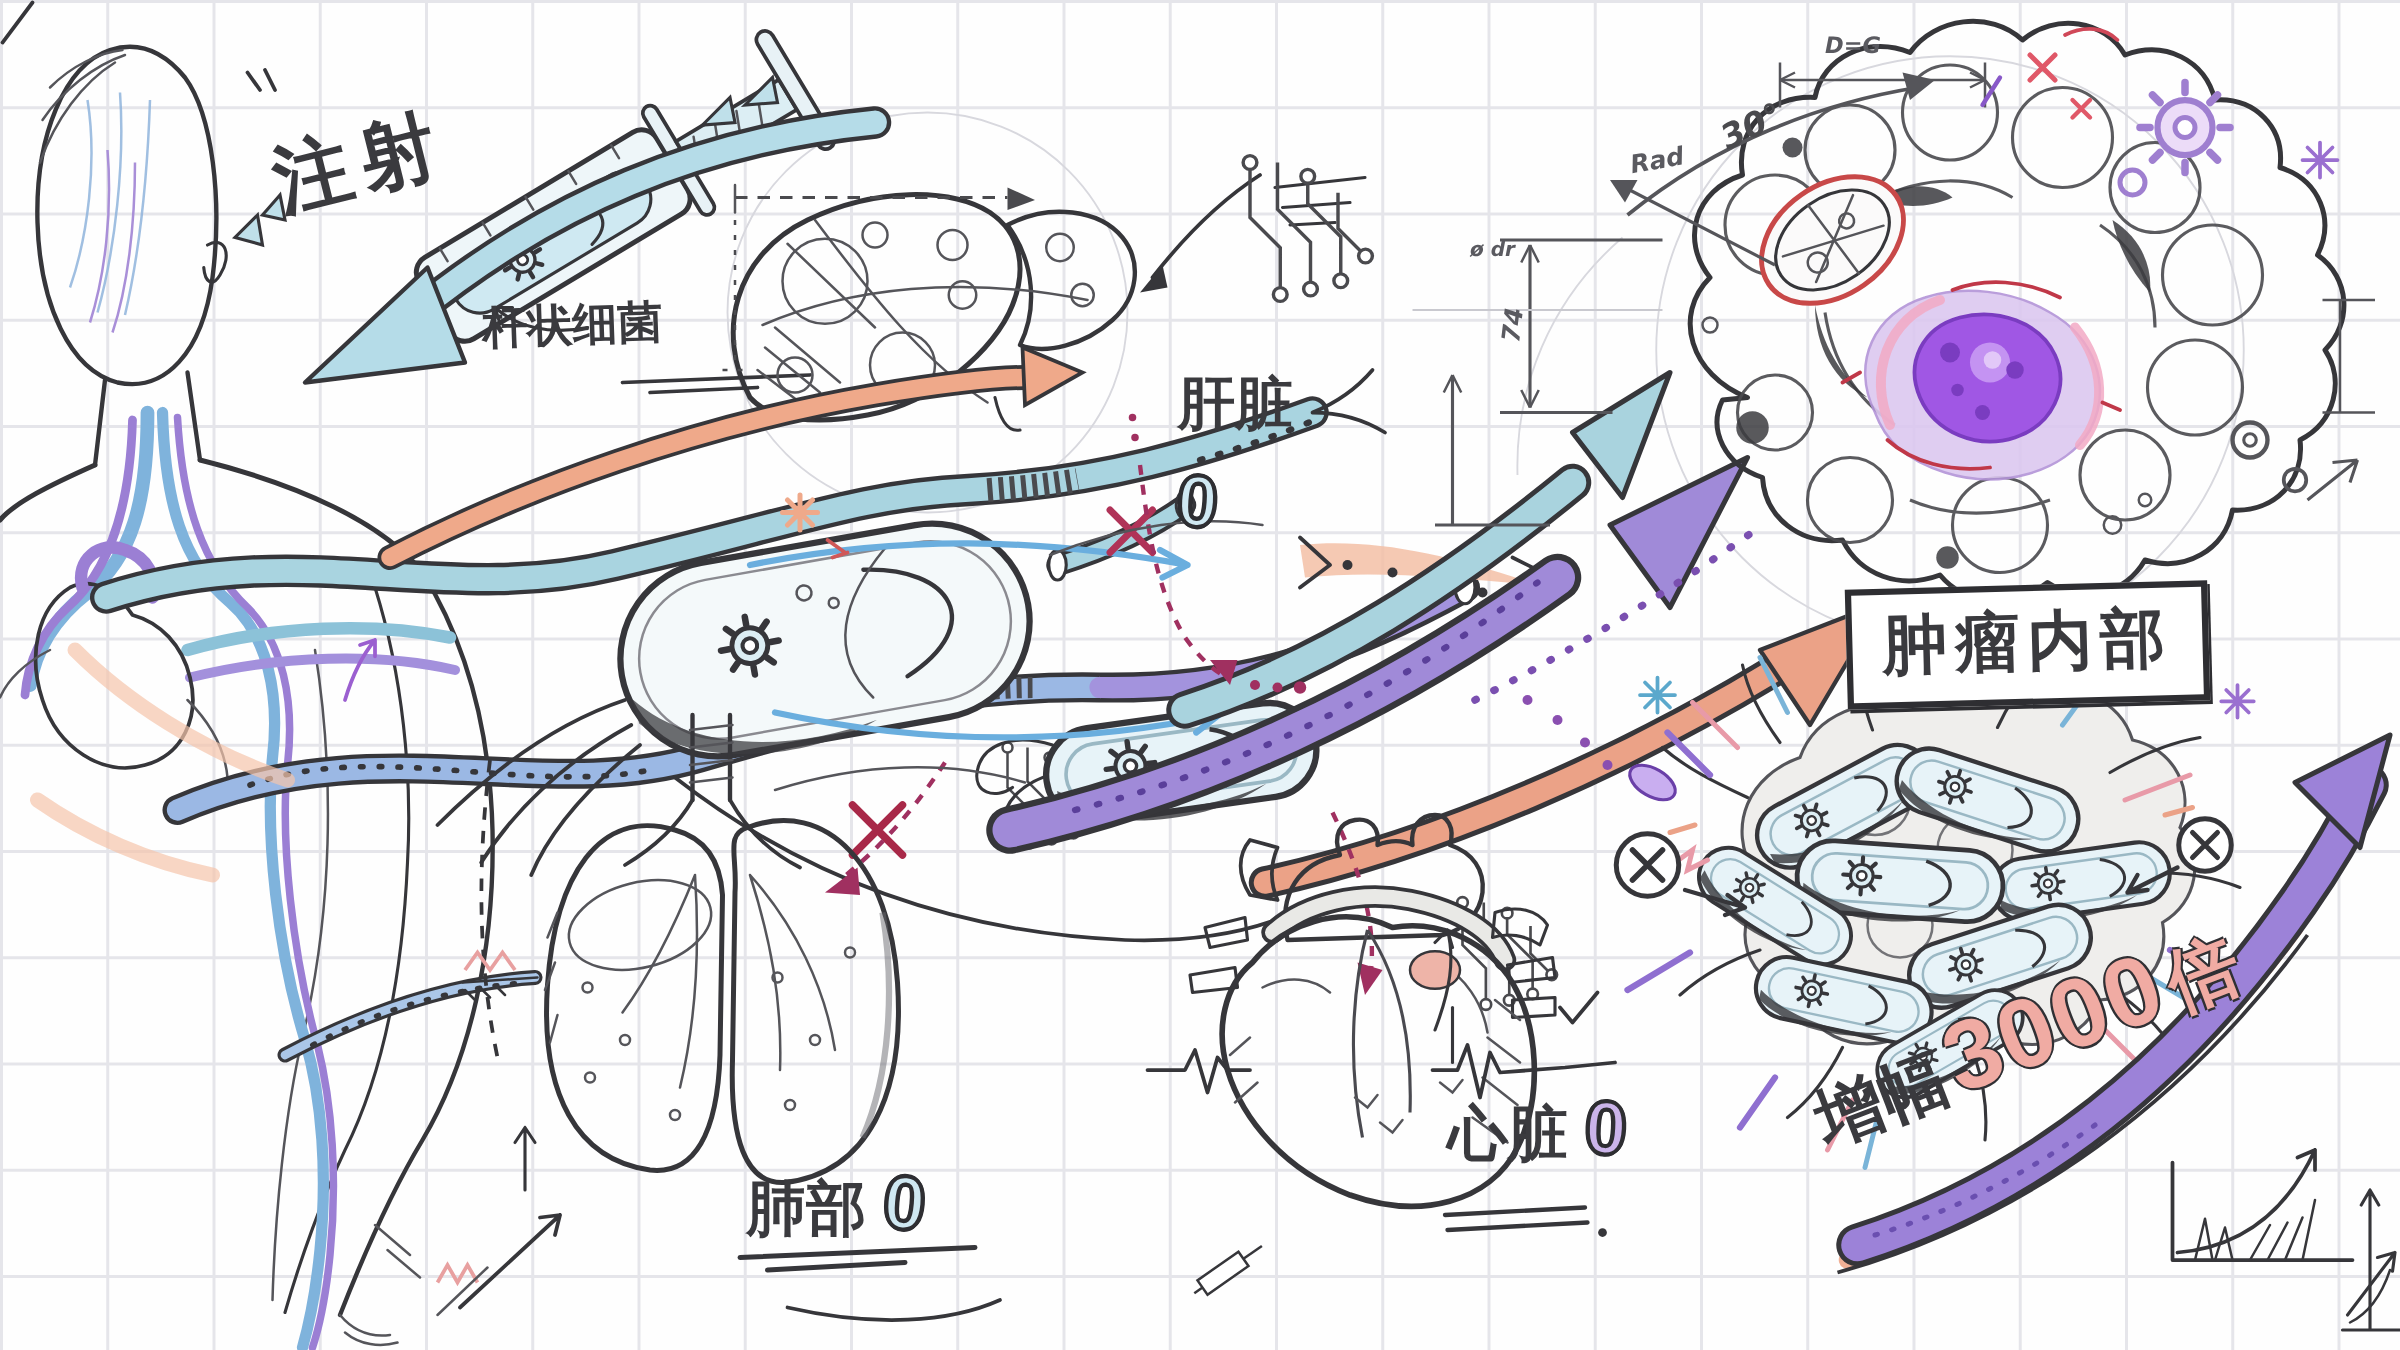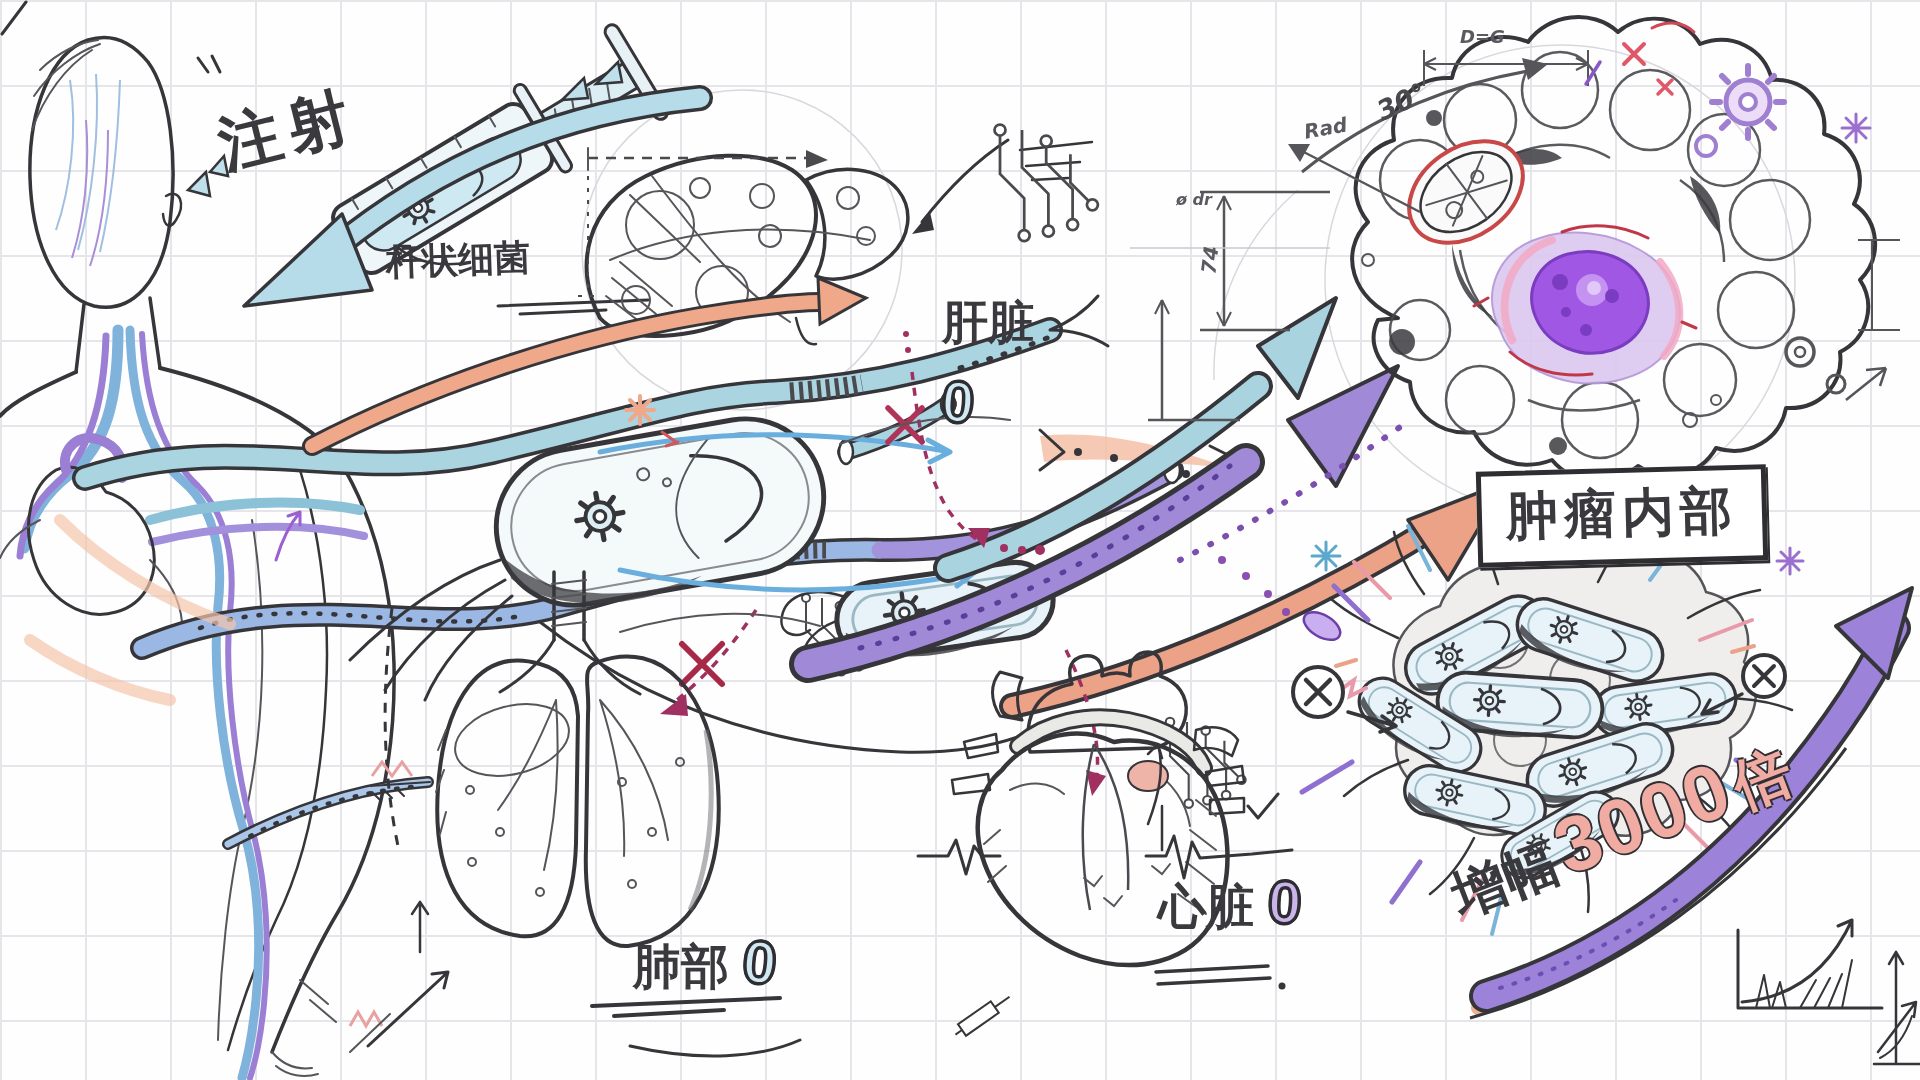--- a/index.html
+++ b/index.html
@@ -467,21 +467,21 @@
 <div class="lbl" style="left:218px;top:88px;font-size:62px;letter-spacing:8px;transform:rotate(-14deg);">注射</div>
 
 <div class="lbl" style="left:386px;top:236px;font-size:36px;font-weight:700;transform:rotate(-2deg);">杆状细菌</div>
 
 <div class="lbl row" style="left:942px;top:292px;flex-direction:column;">
   <span style="font-size:46px;">肝脏</span>
   <span class="count count-blue" style="font-size:58px;transform:rotate(4deg);">0</span>
 </div>
 
 <div class="lbl row" style="left:597px;top:928px;">
-  <span style="font-size:48px;padding-left:36px;">肺部</span>
+  <span style="font-size:48px;">肺部</span>
   <span class="count count-blue" style="font-size:60px;transform:rotate(5deg);">0</span>
 </div>
 
 <div class="lbl row" style="left:1158px;top:868px;text-align:right;">
   <span style="font-size:48px;">心脏</span>
   <span class="count count-purple" style="font-size:60px;transform:rotate(3deg);">0</span>
 </div>
 
 <div class="lbl" id="tumor-box" style="left:1477px;top:468px;">肿瘤内部</div>
 

